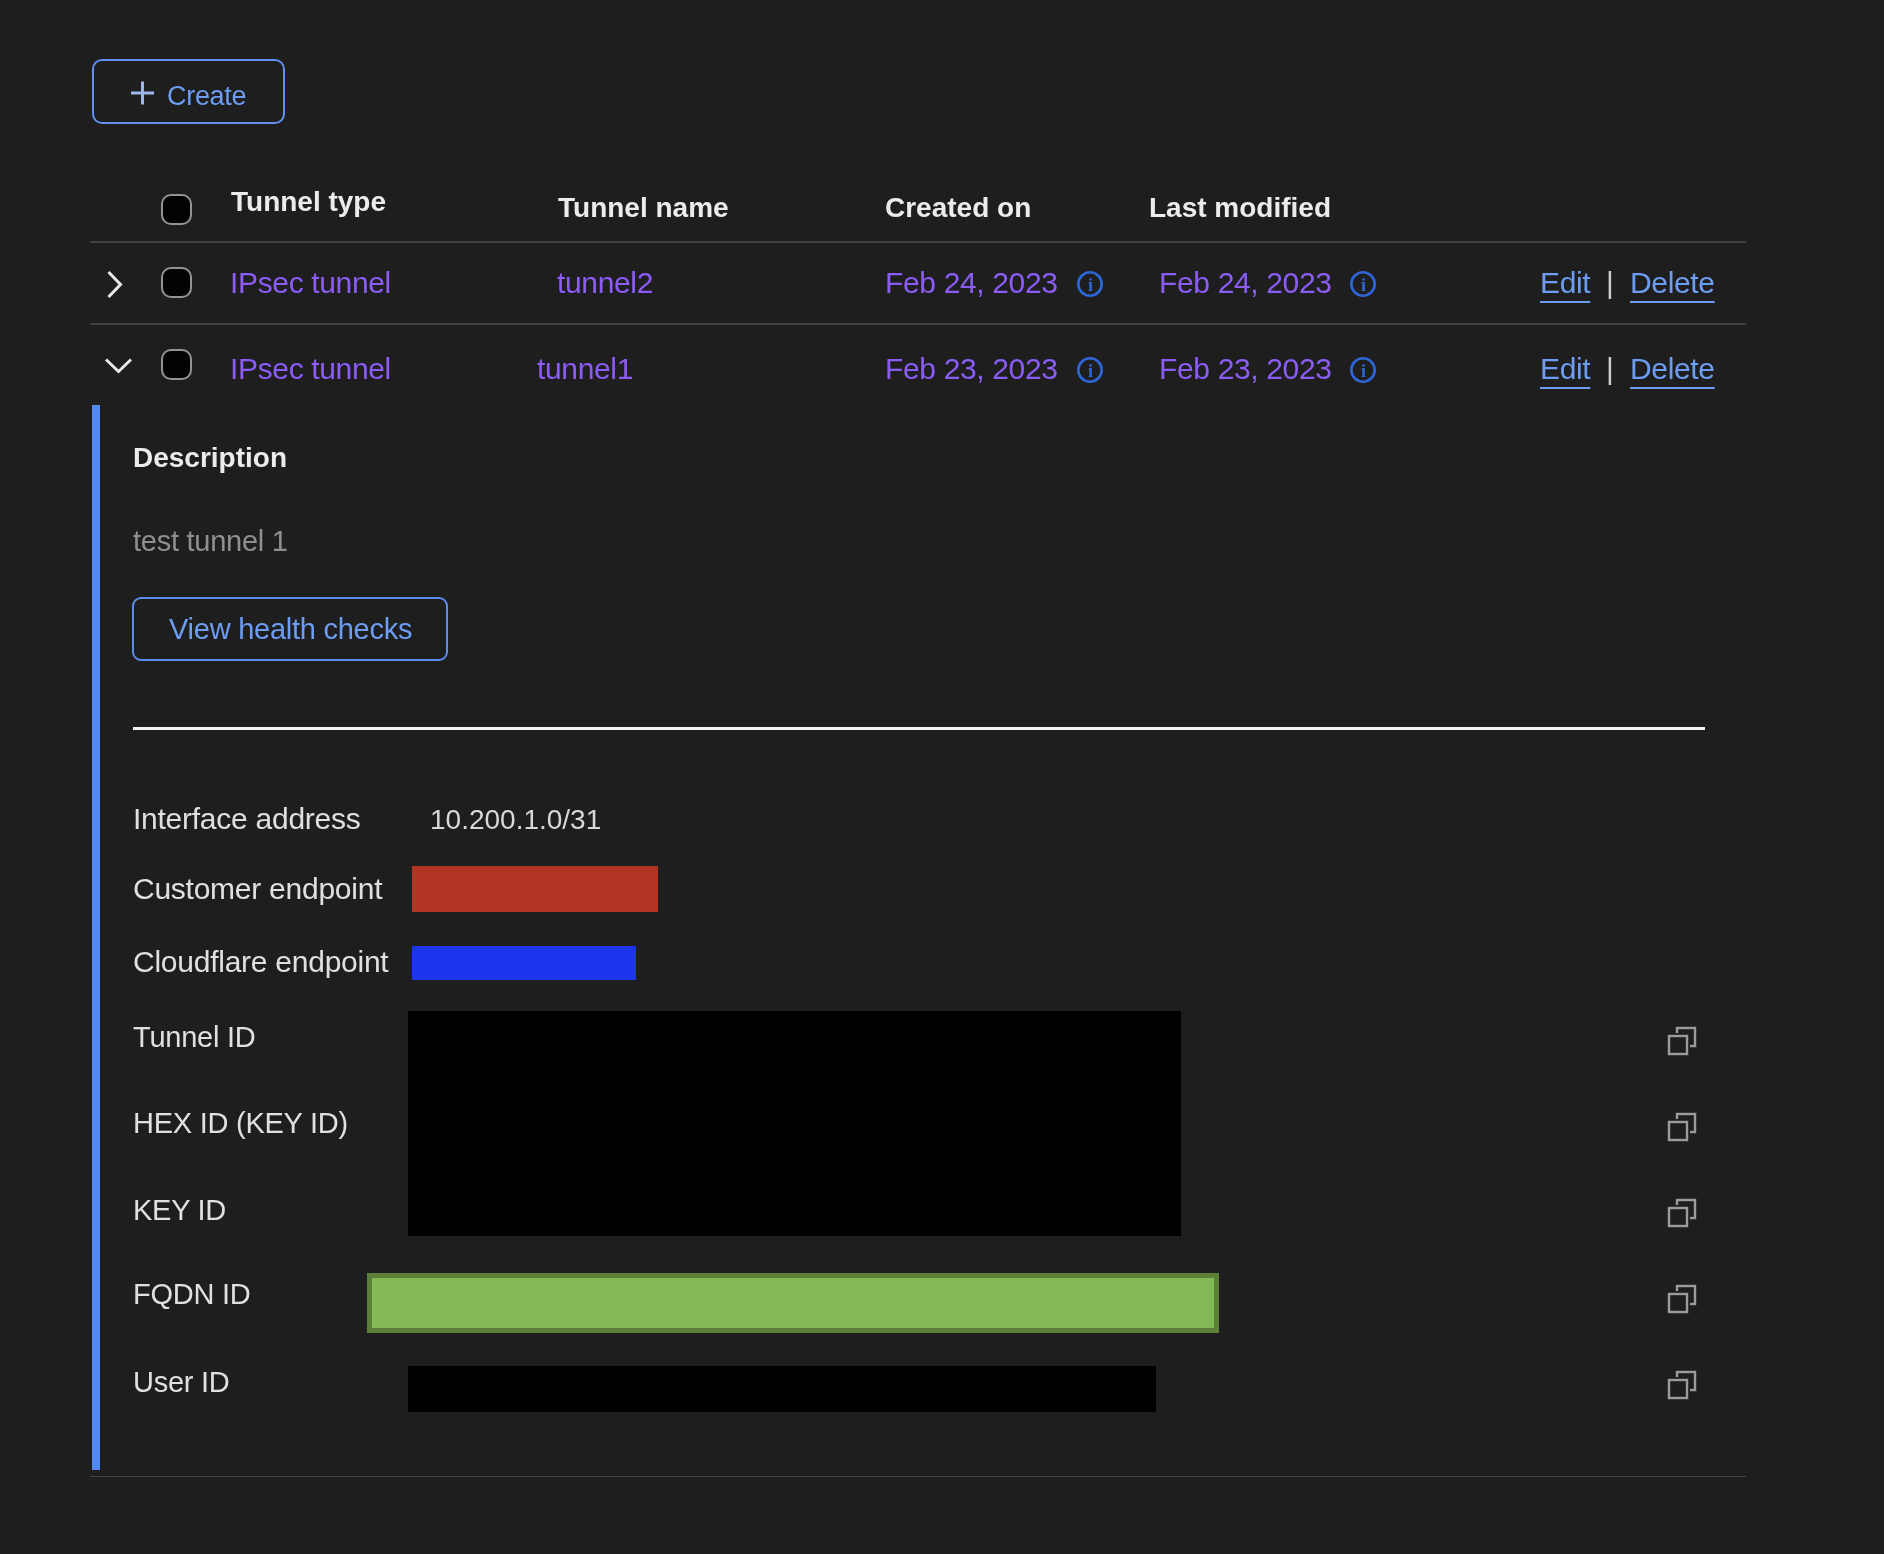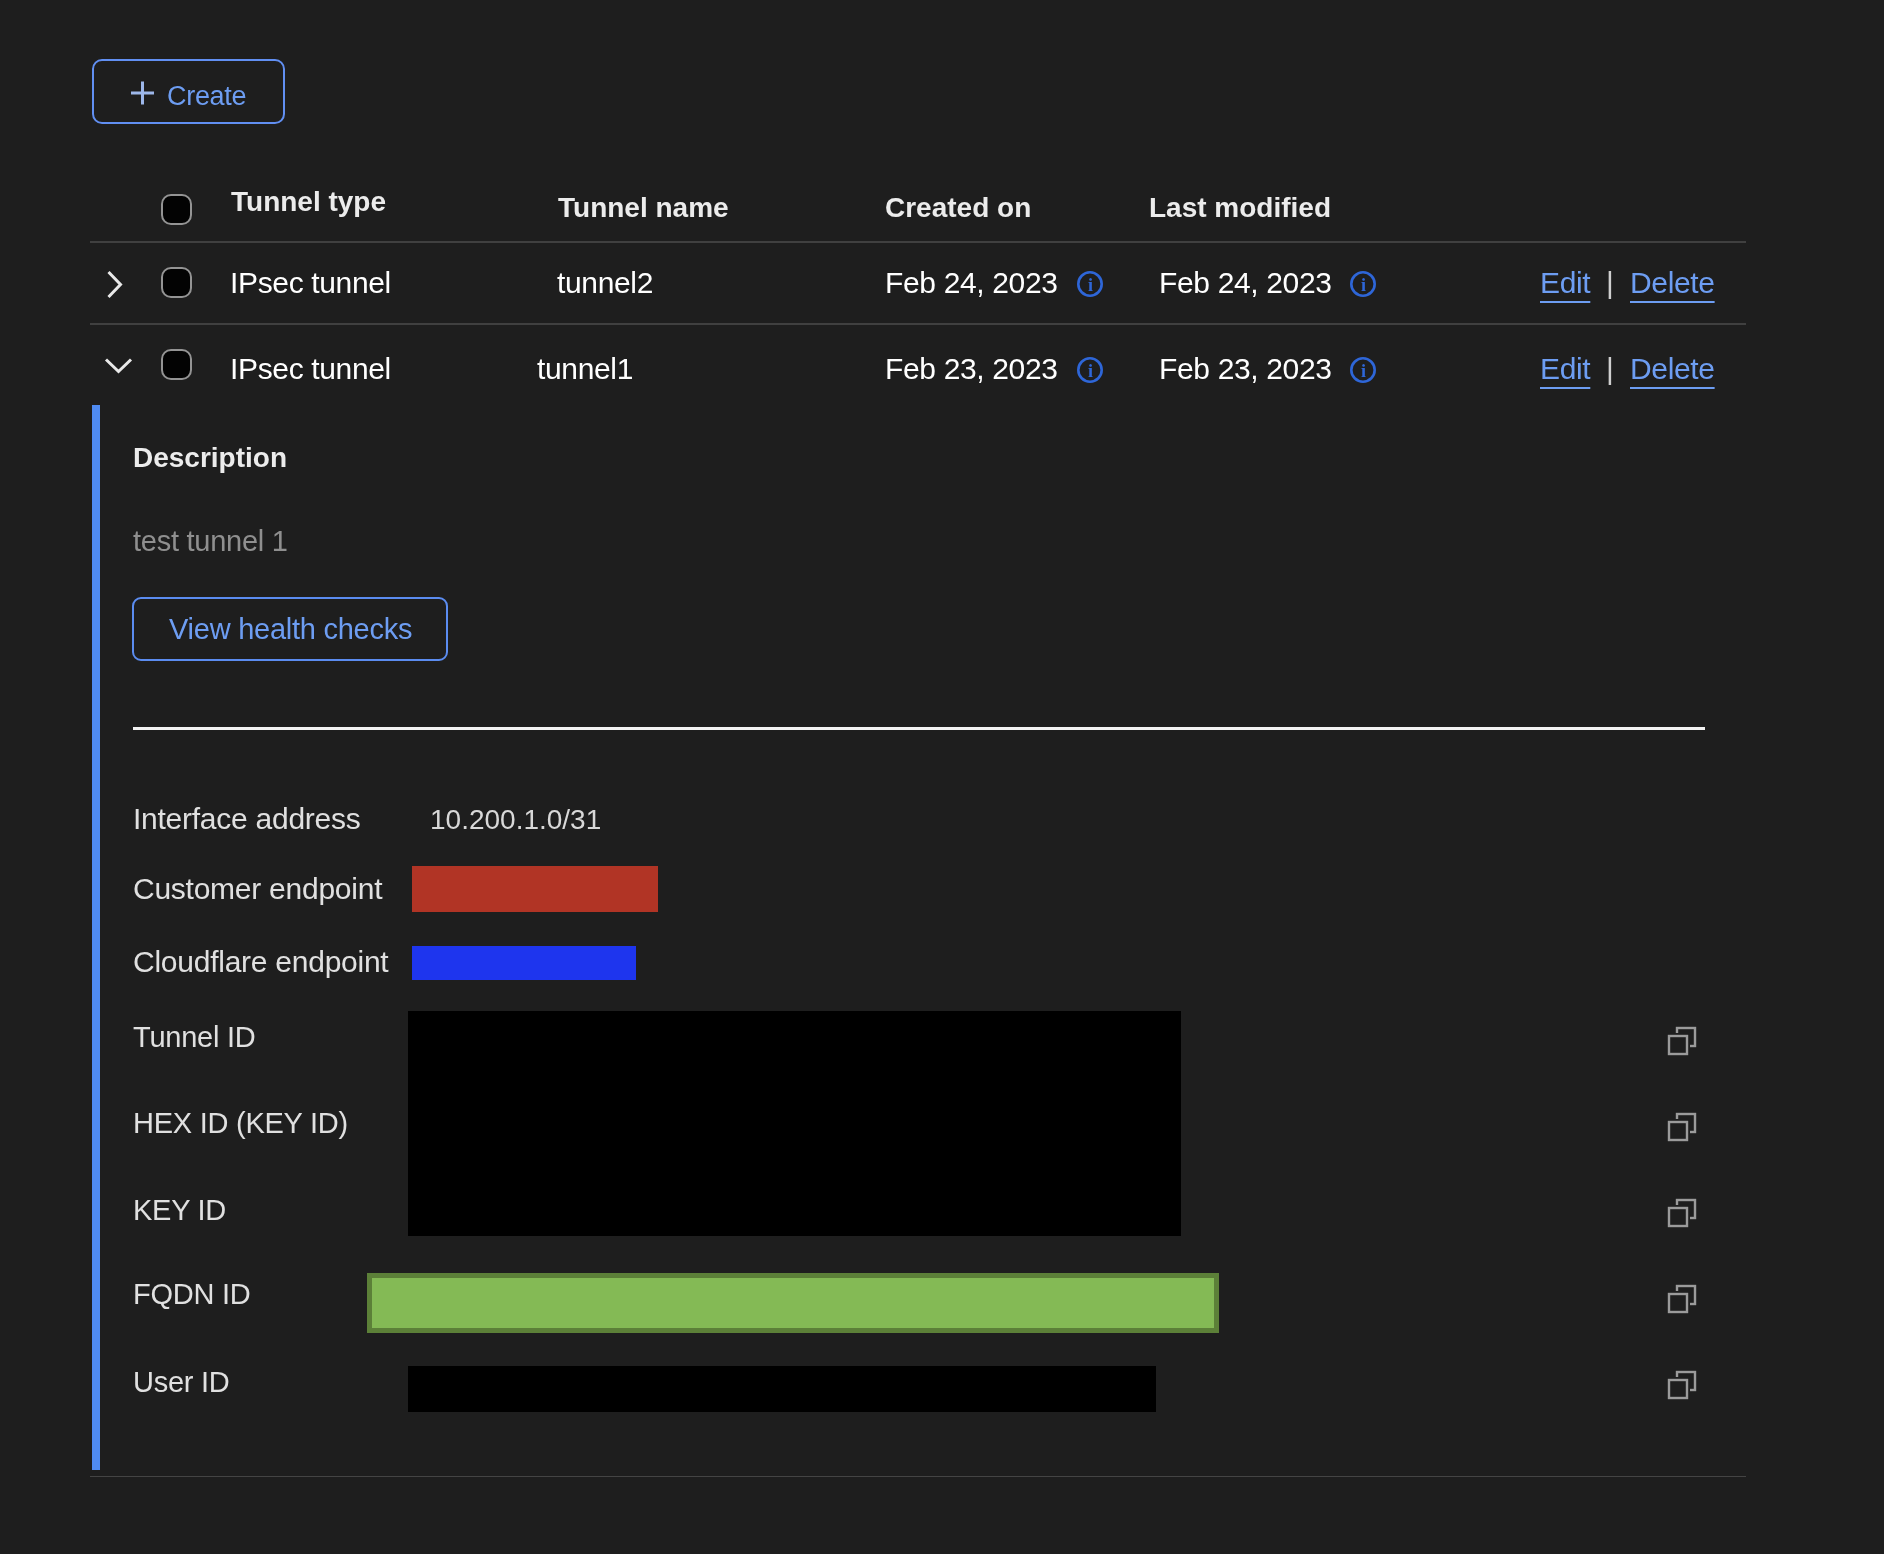--- a/index.html
+++ b/index.html
@@ -1,18 +1,18 @@
 <!DOCTYPE html>
 <html><head>
 <meta charset="utf-8">
 <style>
   * { margin:0; padding:0; box-sizing:border-box; }
   html,body { width:1884px; height:1554px; background:#1e1e1e; font-family:"Liberation Sans", sans-serif; overflow:hidden; }
   .abs { position:absolute; }
-  .row { position:absolute; font-size:30px; letter-spacing:-0.35px; color:#ffffff; line-height:34px; white-space:nowrap; }
+  .row { position:absolute; font-size:30px; letter-spacing:-0.35px; color:#8b5cf6; line-height:34px; white-space:nowrap; }
   .lbl { position:absolute; font-size:29px; letter-spacing:-0.25px; color:#e0e0e0; line-height:34px; white-space:nowrap; }
   .hdr { position:absolute; font-size:28px; font-weight:bold; color:#ececec; line-height:34px; white-space:nowrap; }
   .lnk { color:#6d9df2; text-decoration:underline; text-underline-offset:8px; text-decoration-thickness:2px; }
   .chk { position:absolute; width:31px; height:31px; border:2px solid #949494; border-radius:10px; background:#030303; }
   .hline { position:absolute; background:#404040; height:2px; }
 </style>
 </head>
 <body>
 <div class="abs" style="left:0;top:0;width:1582px;height:1554px;transform:translateZ(0);">
 

